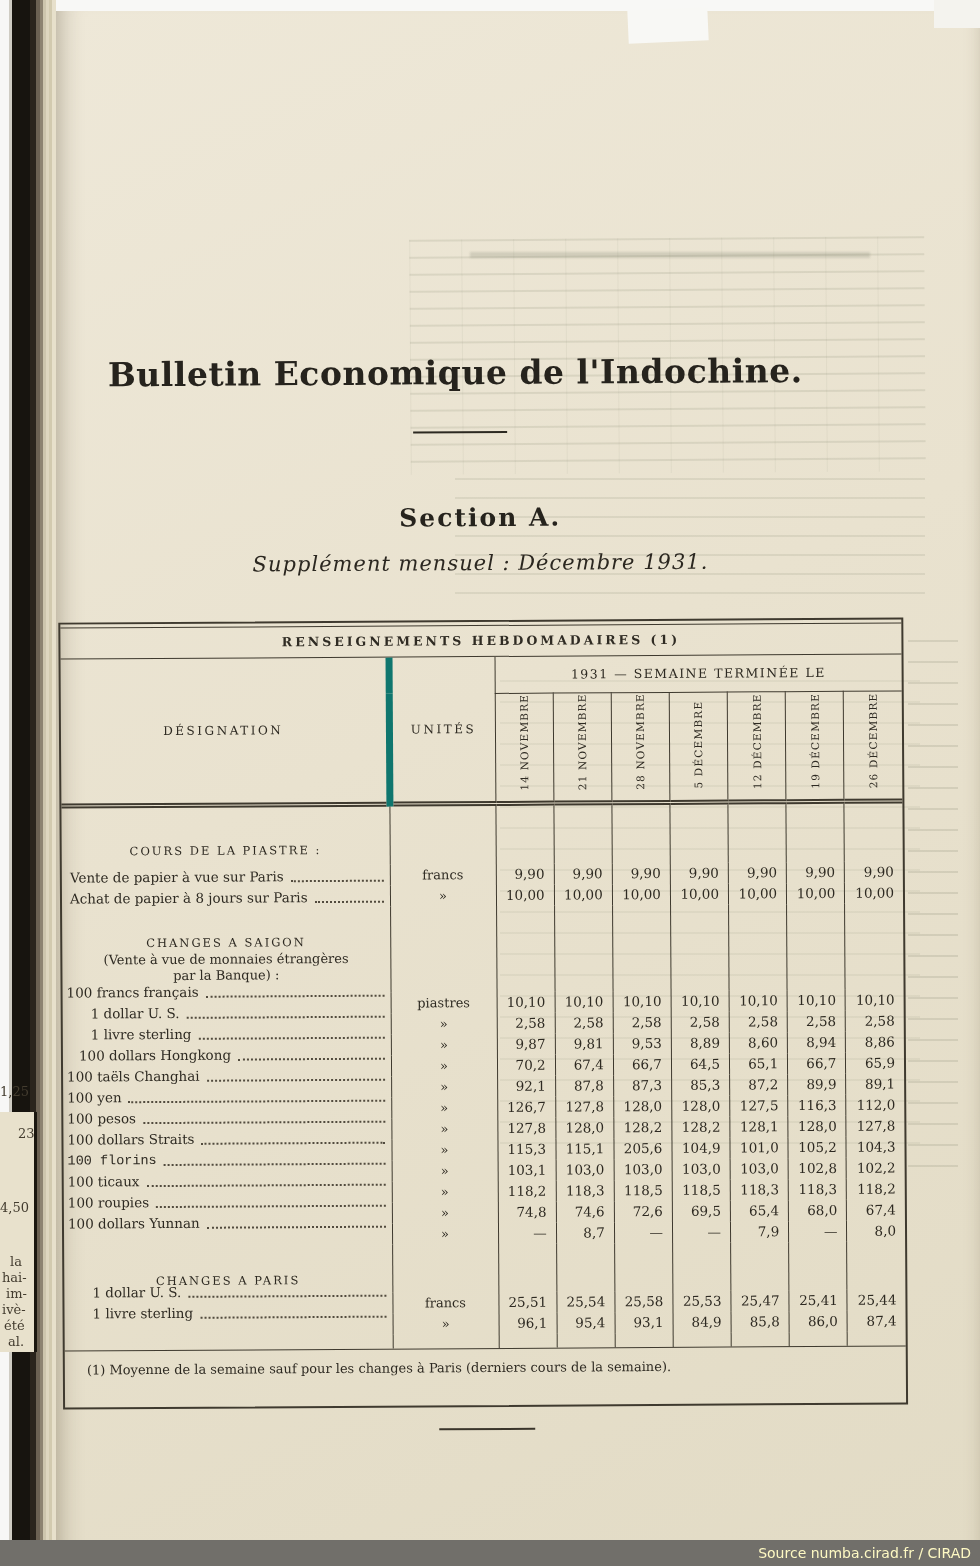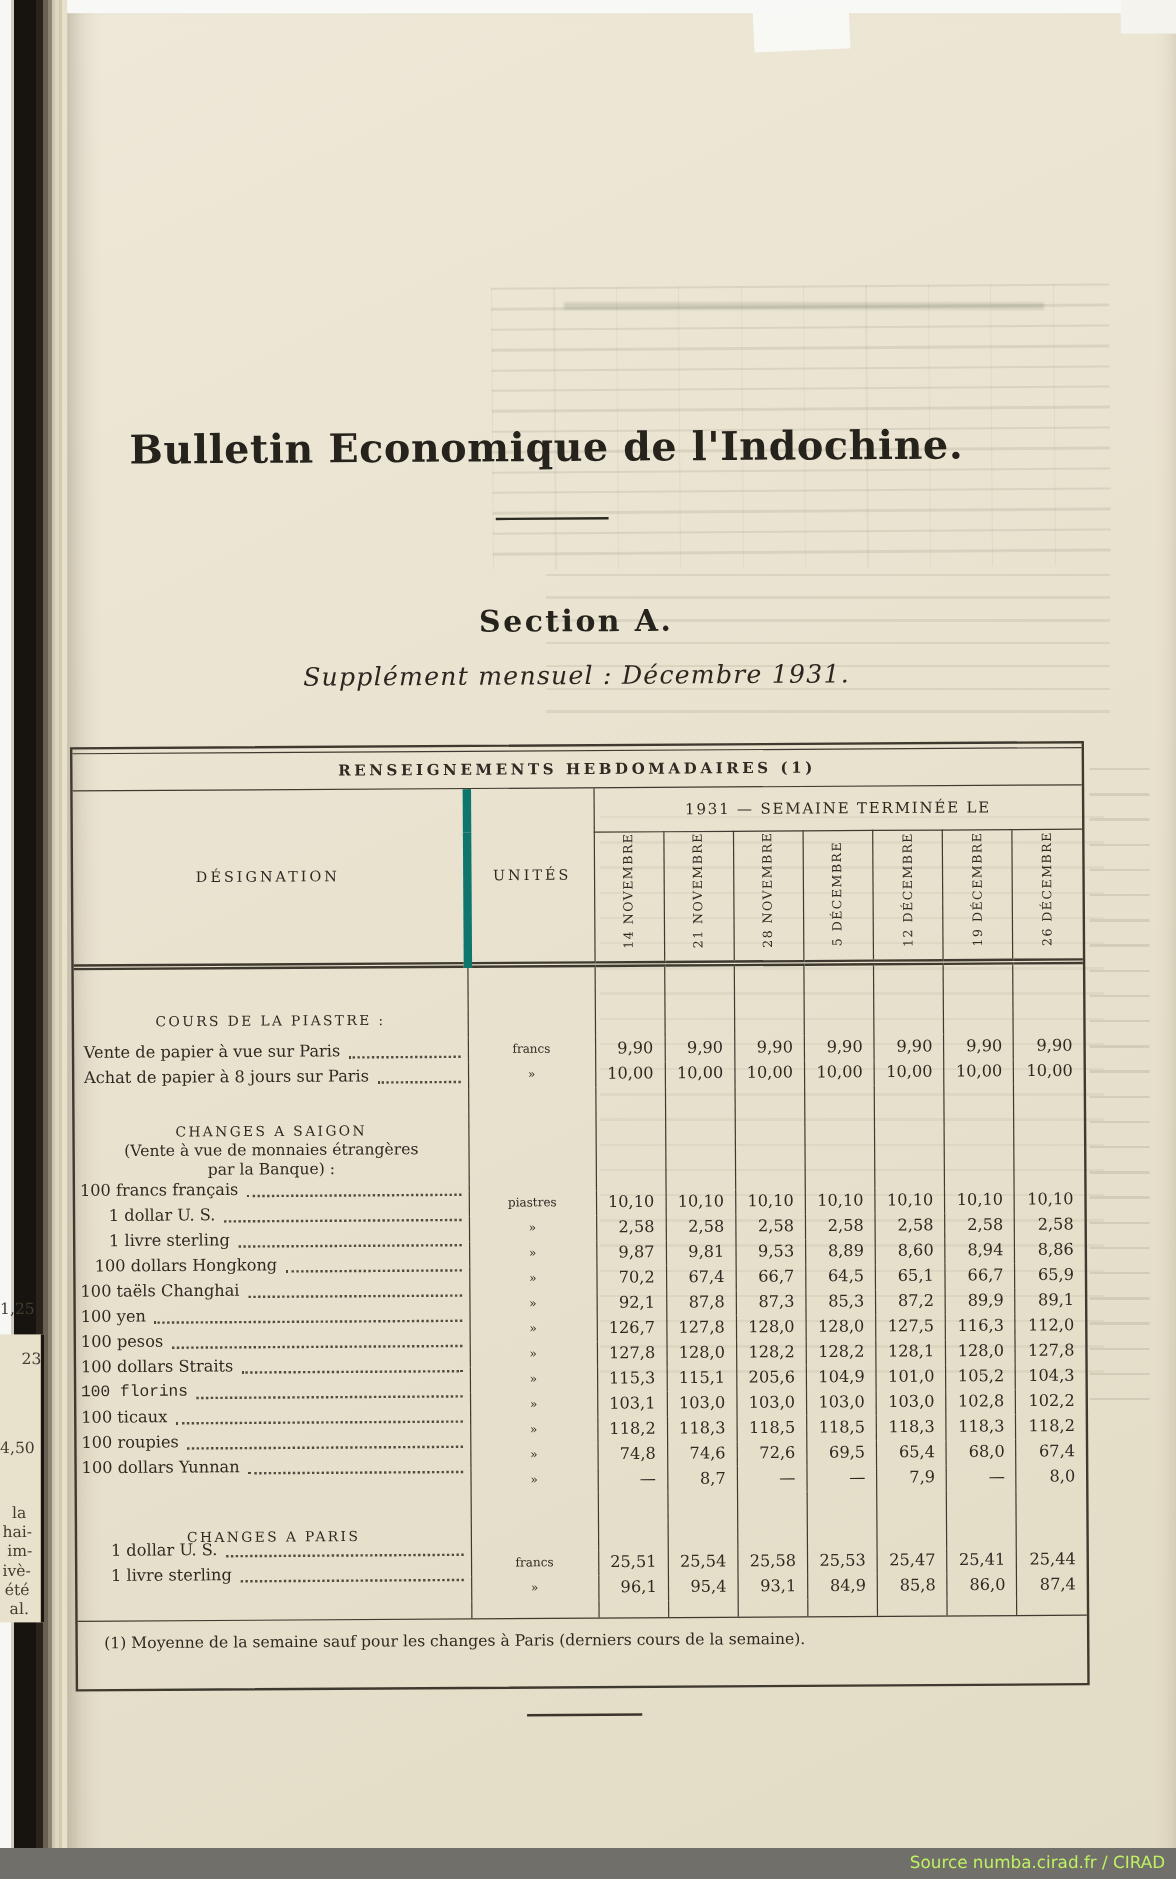--- a/index.html
+++ b/index.html
@@ -61,39 +61,39 @@
   .h-des,.h-unit { font-size:12px; letter-spacing:2.5px; vertical-align:middle; }
   .h-unit { border-left:7px solid #0f766e; }
   .h-year { height:36px; font-size:12.5px; letter-spacing:1.5px;
             border-left:1px solid #3f3a2f; border-bottom:1px solid #3f3a2f; }
   .h-date { height:97px; border-left:1px solid #3f3a2f; vertical-align:bottom;
             text-align:center; padding-bottom:7px; }
   .h-date span { writing-mode:vertical-rl; transform:rotate(180deg);
                  font-size:10.5px; letter-spacing:1.2px; white-space:nowrap; display:inline-block; }
   .h-des,.h-unit,.h-date { border-bottom:5px double #3f3a2f; }
   tbody td { font-size:13.5px; vertical-align:middle; }
-  td.unit { border-left:1px solid #3f3a2f; text-align:center; font-size:10px; }
+  td.unit { border-left:1px solid #3f3a2f; text-align:center; font-size:13px; }
   td.val  { border-left:1px solid #3f3a2f; text-align:right; padding-right:9px; }
   tr.data td { height:21px; }
   .desflex { display:flex; align-items:flex-end; height:21px; }
   .lbl { white-space:nowrap; line-height:19px; }
   .dots { flex:1 1 auto; border-bottom:2px dotted #524b3e; margin:0 6px 4px 7px; }
   tr.stag .desflex { position:relative; top:-13px; }
   tr.grp td.des { text-align:center; vertical-align:bottom; }
   .gh1 { font-size:11.5px; letter-spacing:2px; margin-bottom:2px; }
   .gh2 { font-size:13px; line-height:16px; }
   tr.g0 td { height:60px; } tr.g0 td.des { padding-bottom:6px; }
   tr.g1 td { height:86px; } tr.g1 td.des { padding-bottom:10px; }
   tr.g2 td { height:48px; } tr.g2 td.des { padding-bottom:4px; }
   tr.sp td { height:14px; }
   .footnote { border-top:1px solid #3f3a2f; padding:11px 10px 30px 22px; font-size:13px; color:#2e2a22; }
   .end-rule { position:absolute; left:436px; top:1428px; width:96px; border-top:2px solid #3a352b; }
   
   .source-bar { position:absolute; left:0; bottom:0; width:100%; height:26px; z-index:10;
-                background:#716f6a; color:#bef264; display:flex; align-items:center;
+                background:#716f6a; color:#fef9c3; display:flex; align-items:center;
                 justify-content:flex-end; padding-right:9px;
                 font-family:"DejaVu Sans","Liberation Sans",sans-serif; font-size:14px; }
 </style>
 </head>
 <body>
 
 <div>
   <div class="page"></div>
   <div class="top-strip"></div>
   <div class="notch"></div>

